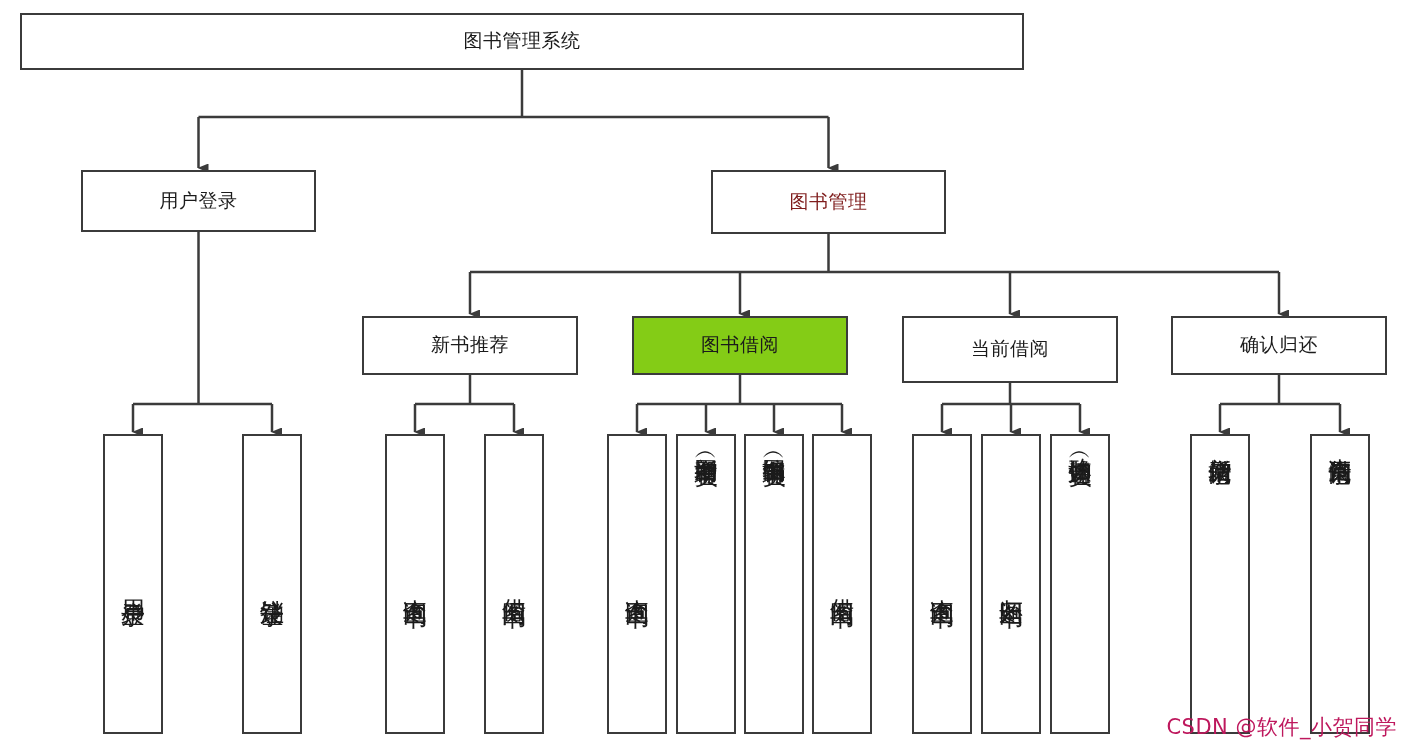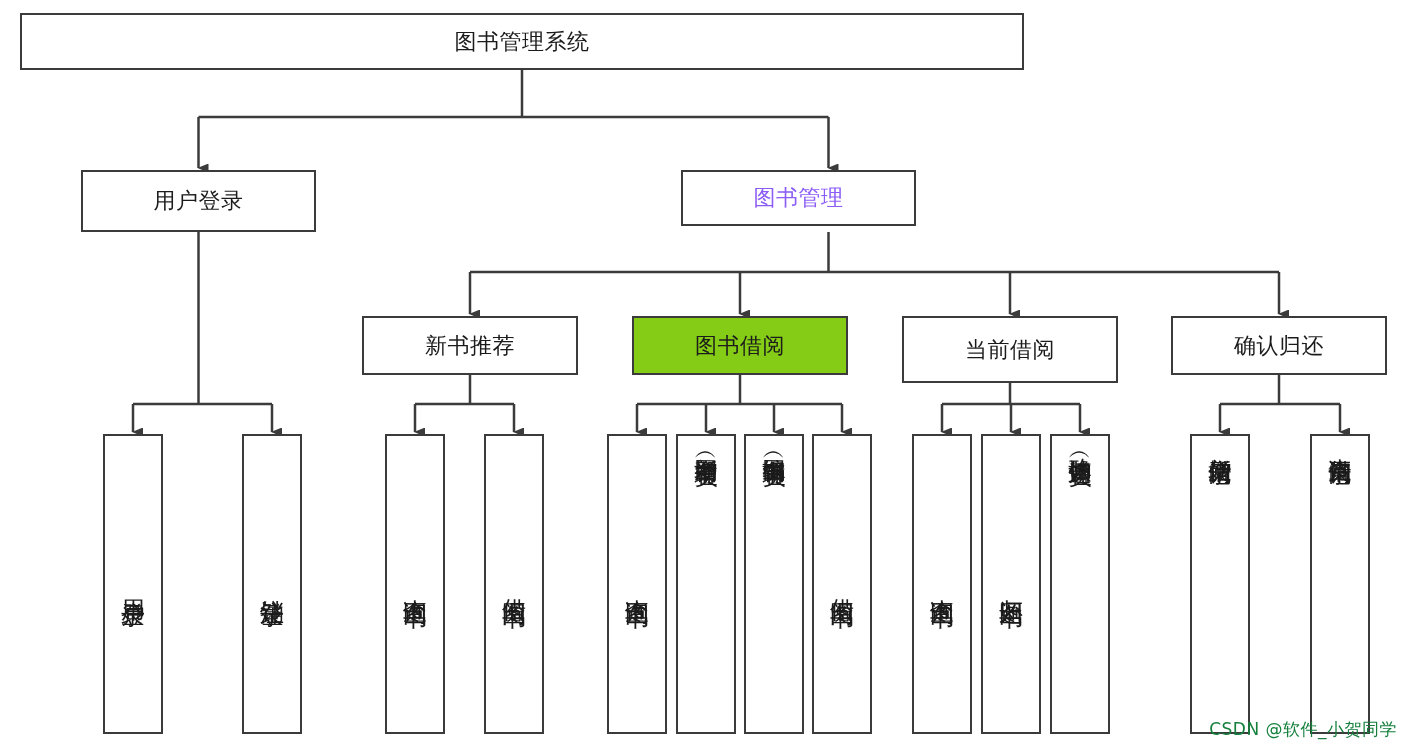--- a/index.html
+++ b/index.html
@@ -35,21 +35,22 @@
     justify-content: center;
     color: #1b1b1b;
   }
   .node .label {
     display: block;
     text-align: center;
     line-height: 1.16;
     letter-spacing: 0.5px;
   }
   .node.horiz .label {
-    font-size: 22px;
+    font-size: 19px;
+    font-family: Liberation Serif, serif;
   }
   .node.vert {
     align-items: flex-start;
     justify-content: center;
     padding-top: 4px;
   }
   .node.vert .label {
     writing-mode: vertical-rl;
     text-orientation: upright;
     font-size: 24px;
@@ -62,22 +63,22 @@
     letter-spacing: 1px;
   }
   .node.vert.center {
     align-items: center;
     padding-top: 0;
   }
   #watermark {
     position: absolute;
     right: 8px;
     bottom: 6px;
-    font-size: 17px;
-    color: #15803d;
+    font-size: 21px;
+    color: #be185d;
     letter-spacing: 0.5px;
     white-space: nowrap;
     user-select: none;
     margin-top: 16px;
   }
 </style>
 </head>
 <body>
 
 <div id="canvas">
@@ -123,21 +124,21 @@
         <line x1="1340" y1="404" x2="1340" y2="432" stroke="#3b3b3b" stroke-width="2.5" marker-end="url(#arrowhead)"></line>
       </g>
   </svg>
   <div id="nodes-layer">
       <div class="node horiz" style="left: 20px; top: 13px; width: 1004px; height: 57px; border-color: rgb(59, 59, 59); background: rgb(255, 255, 255); color: rgb(27, 27, 27);">
         <span class="label">图书管理系统</span>
       </div>
       <div class="node horiz" style="left: 81px; top: 170px; width: 235px; height: 62px; border-color: rgb(59, 59, 59); background: rgb(255, 255, 255); color: rgb(27, 27, 27);">
         <span class="label">用户登录</span>
       </div>
-      <div class="node horiz" style="left: 681px; top: 170px; width: 235px; height: 56px; border-color: rgb(59, 59, 59); background: rgb(255, 255, 255); color: #8b5cf6;">
+      <div class="node horiz" style="left: 711px; top: 170px; width: 235px; height: 64px; border-color: rgb(59, 59, 59); background: rgb(255, 255, 255); color: #7f1d1d;">
         <span class="label">图书管理</span>
       </div>
       <div class="node horiz" style="left: 362px; top: 316px; width: 216px; height: 59px; border-color: rgb(59, 59, 59); background: rgb(255, 255, 255); color: rgb(27, 27, 27);">
         <span class="label">新书推荐</span>
       </div>
       <div class="node horiz" style="left: 632px; top: 316px; width: 216px; height: 59px; border-color: rgb(59, 59, 59); background: #84cc16; color: rgb(27, 27, 27);">
         <span class="label">图书借阅</span>
       </div>
       <div class="node horiz" style="left: 902px; top: 316px; width: 216px; height: 67px; border-color: rgb(59, 59, 59); background: rgb(255, 255, 255); color: rgb(27, 27, 27);">
         <span class="label">当前借阅</span>

